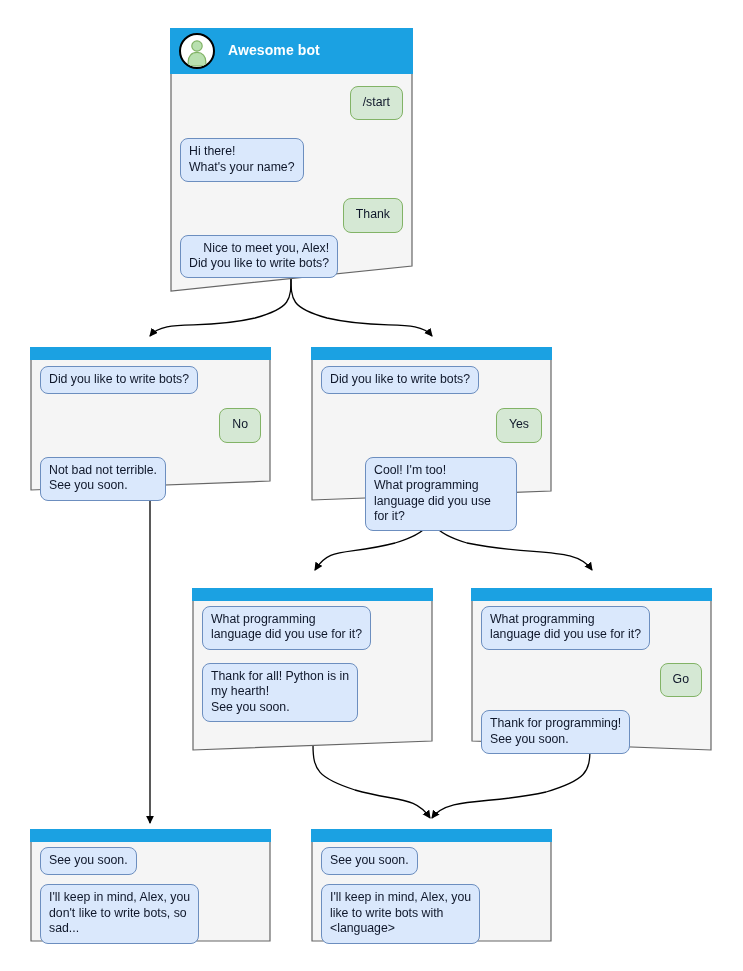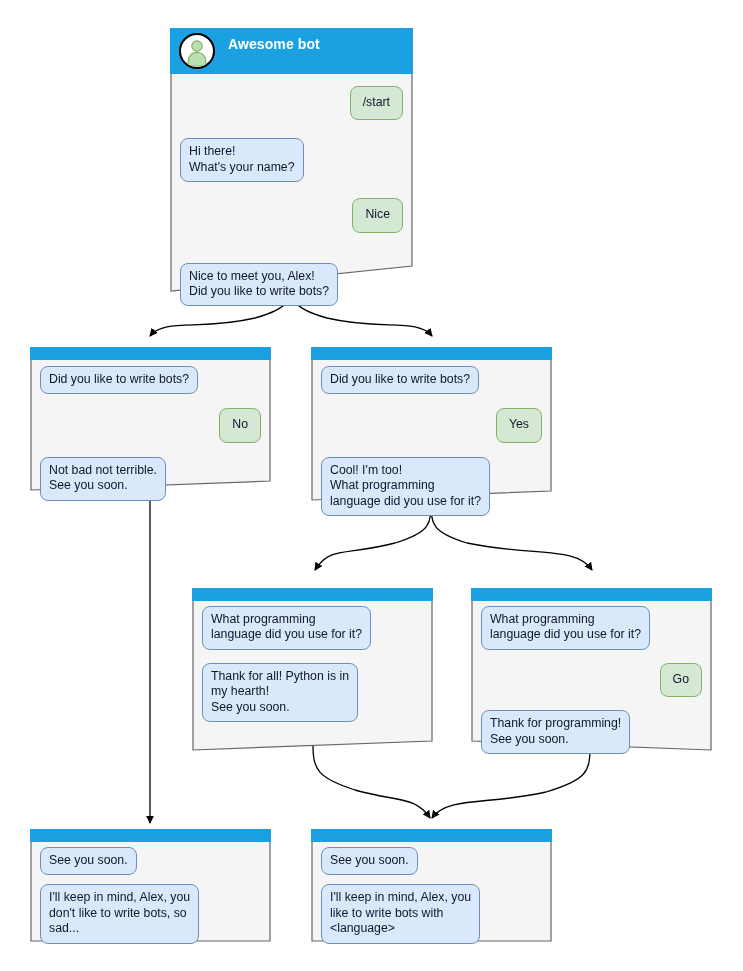--- a/index.html
+++ b/index.html
@@ -53,21 +53,21 @@
   }
   .titlebar.tall {
     height: 46px;
   }
   .titlebar.thin {
     height: 13px;
   }
   .title-text {
     position: absolute;
     left: 58px;
-    top: 8px;
+    top: 14px;
     color: #ffffff;
     font-size: 14px;
     font-weight: bold;
     letter-spacing: .1px;
     white-space: nowrap;
   }
   .avatar {
     position: absolute;
     left: 9px;
     top: 5px;
@@ -156,23 +156,23 @@
       </div>
       <div class="msgs" style="top:46px;">
         <div class="row right" style="margin-top:12px;">
           <div class="bubble user">/start</div>
         </div>
         <div class="row left" style="margin-top:18px;">
           <div class="bubble bot">Hi there!
 What's your name?</div>
         </div>
         <div class="row right" style="margin-top:16px;">
-          <div class="bubble user">Nice</div>
-        </div>
-        <div class="row left" style="margin-top:30px;">
+          <div class="bubble user">Thank</div>
+        </div>
+        <div class="row left" style="margin-top:2px;text-align:right;">
           <div class="bubble bot">Nice to meet you, Alex!
 Did you like to write bots?</div>
         </div>
       </div>
     </div>
   </div>
 
   <div class="card" style="left:30px; top:347px; width:241px; height:144px;">
     <svg class="shape" viewBox="0 0 241 144" preserveAspectRatio="none">
       <polygon points="1,1 240,1 240,134 1,143" fill="#f5f5f5" stroke="#666666" stroke-width="1.2"></polygon>
@@ -200,21 +200,21 @@
     </svg>
     <div class="content">
       <div class="titlebar thin"></div>
       <div class="msgs" style="top:13px;">
         <div class="row left" style="margin-top:6px;">
           <div class="bubble bot">Did you like to write bots?</div>
         </div>
         <div class="row right" style="margin-top:14px;">
           <div class="bubble user">Yes</div>
         </div>
-        <div class="row left" style="margin-top:14px;">
+        <div class="row left" style="margin-top:14px;margin-left:44px;">
           <div class="bubble bot">Cool! I'm too!
 What programming
 language did you use for it?</div>
         </div>
       </div>
     </div>
   </div>
 
   <div class="card" style="left:192px; top:588px; width:241px; height:163px;">
     <svg class="shape" viewBox="0 0 241 163" preserveAspectRatio="none">

